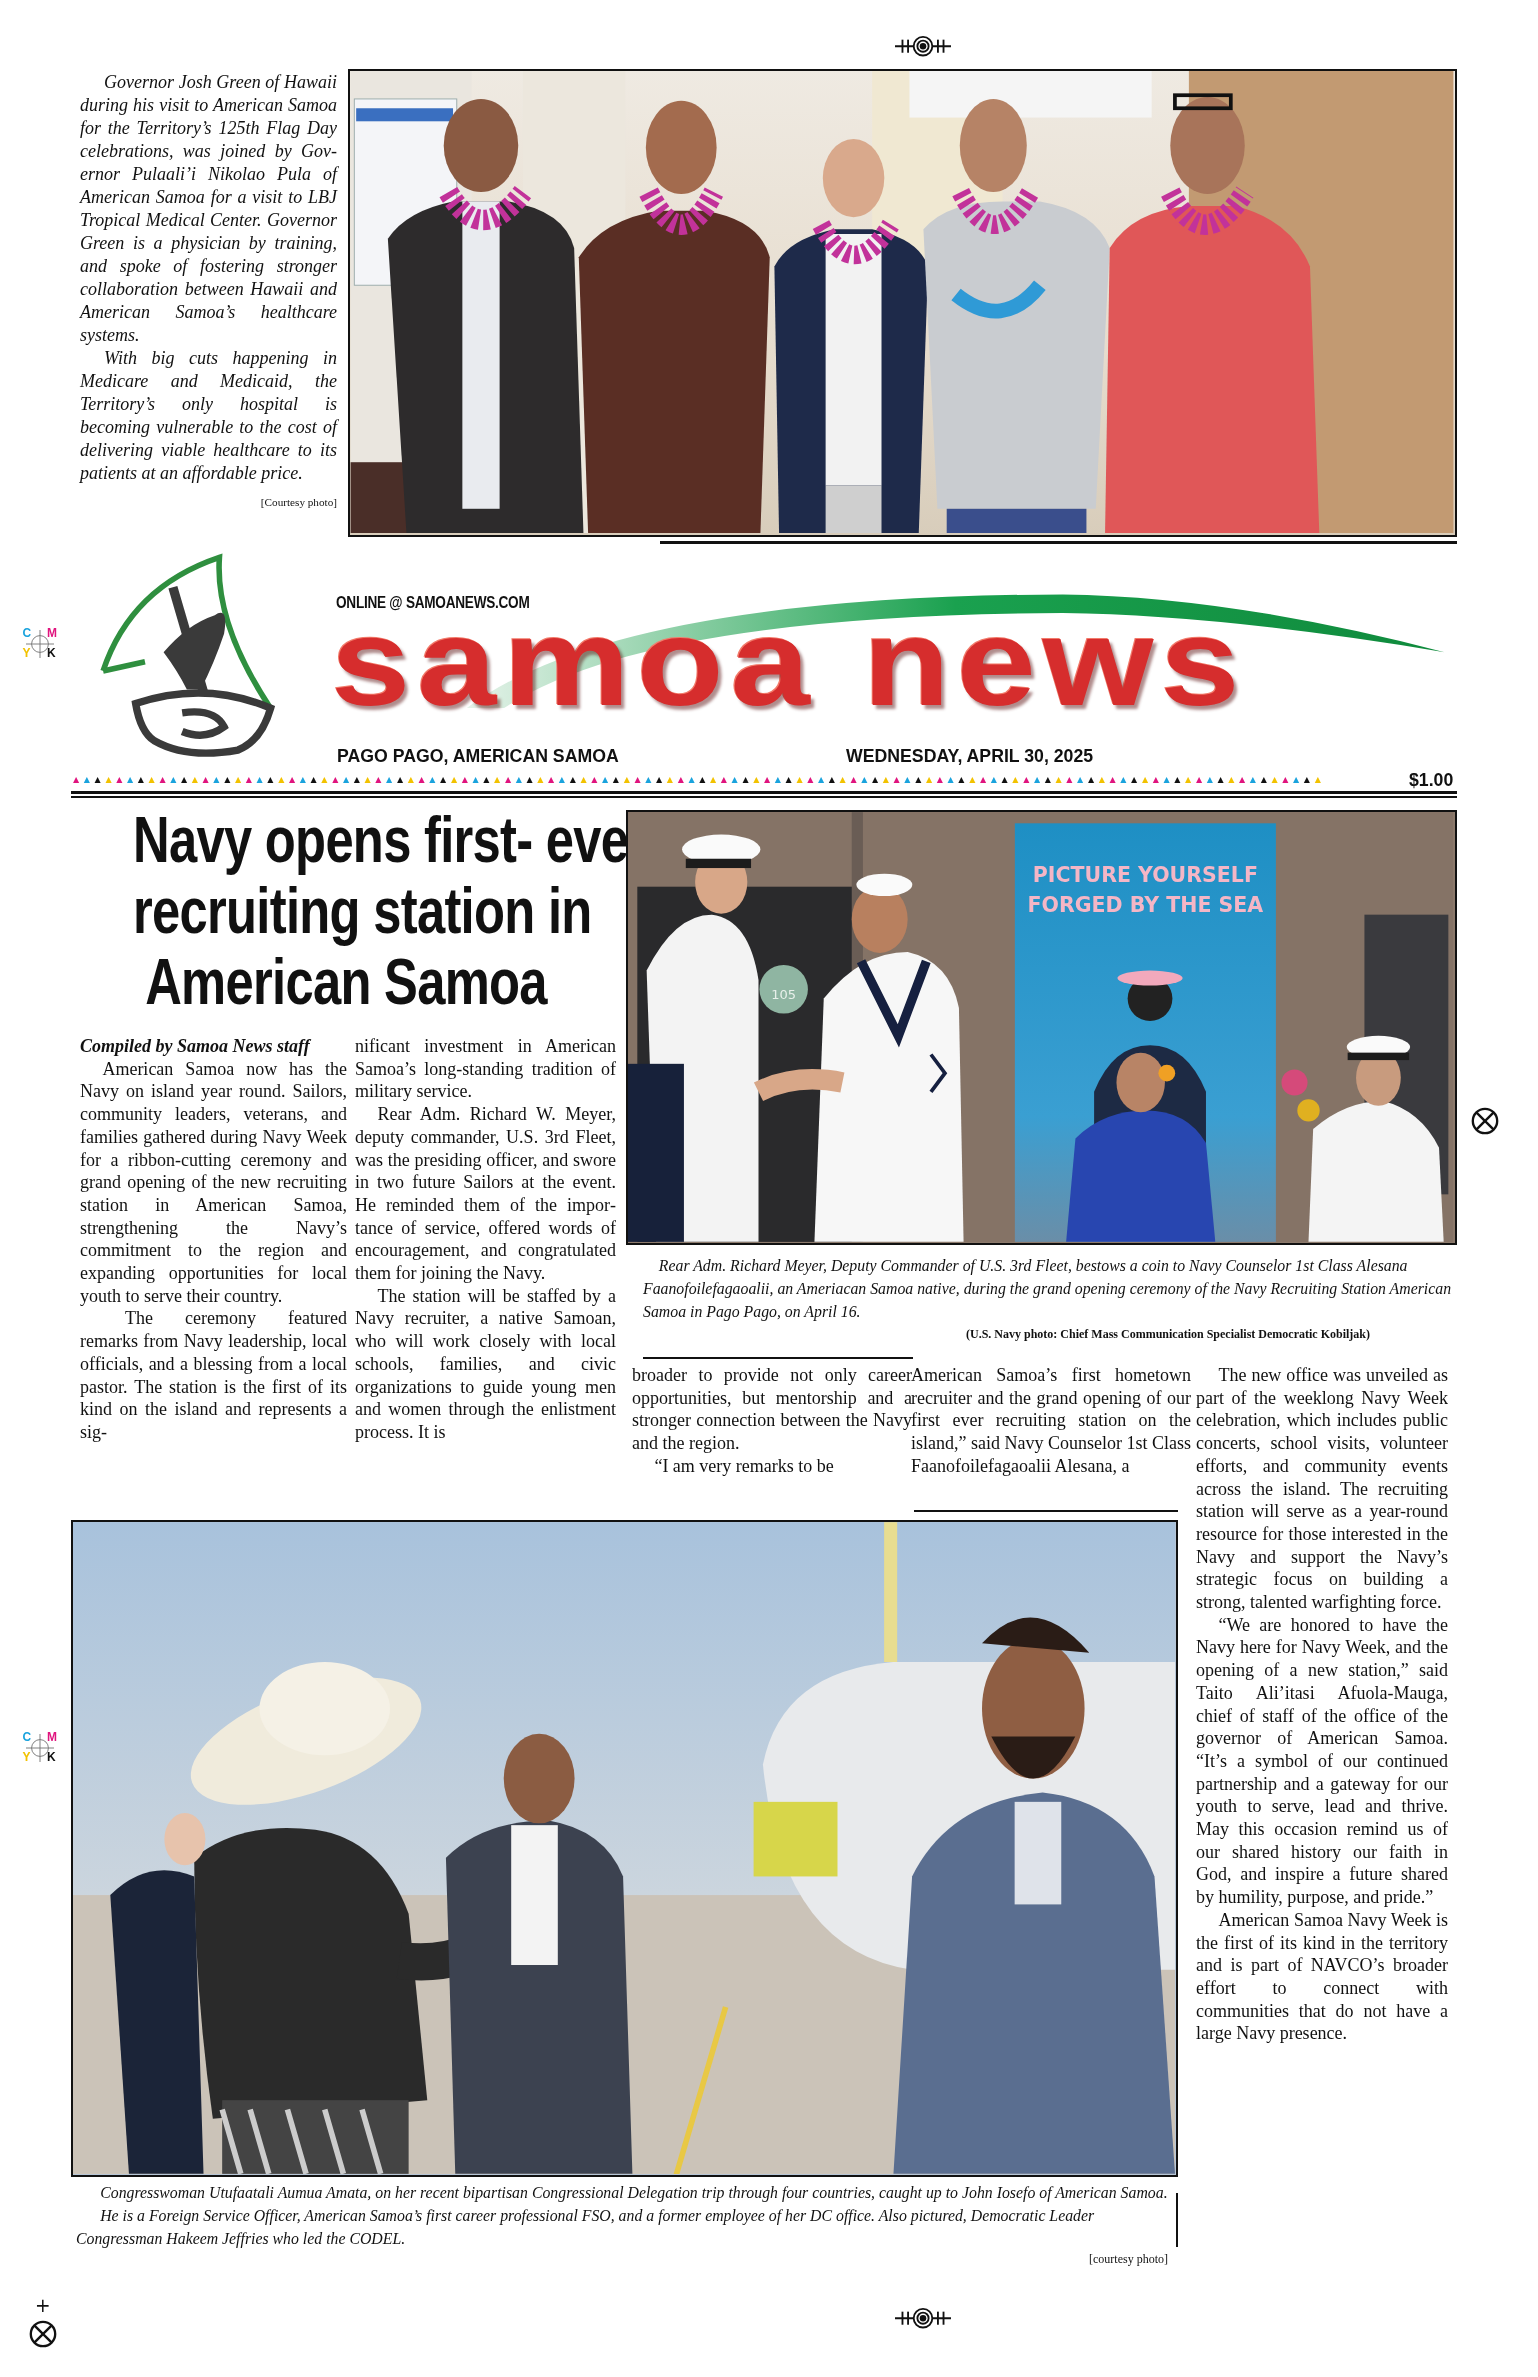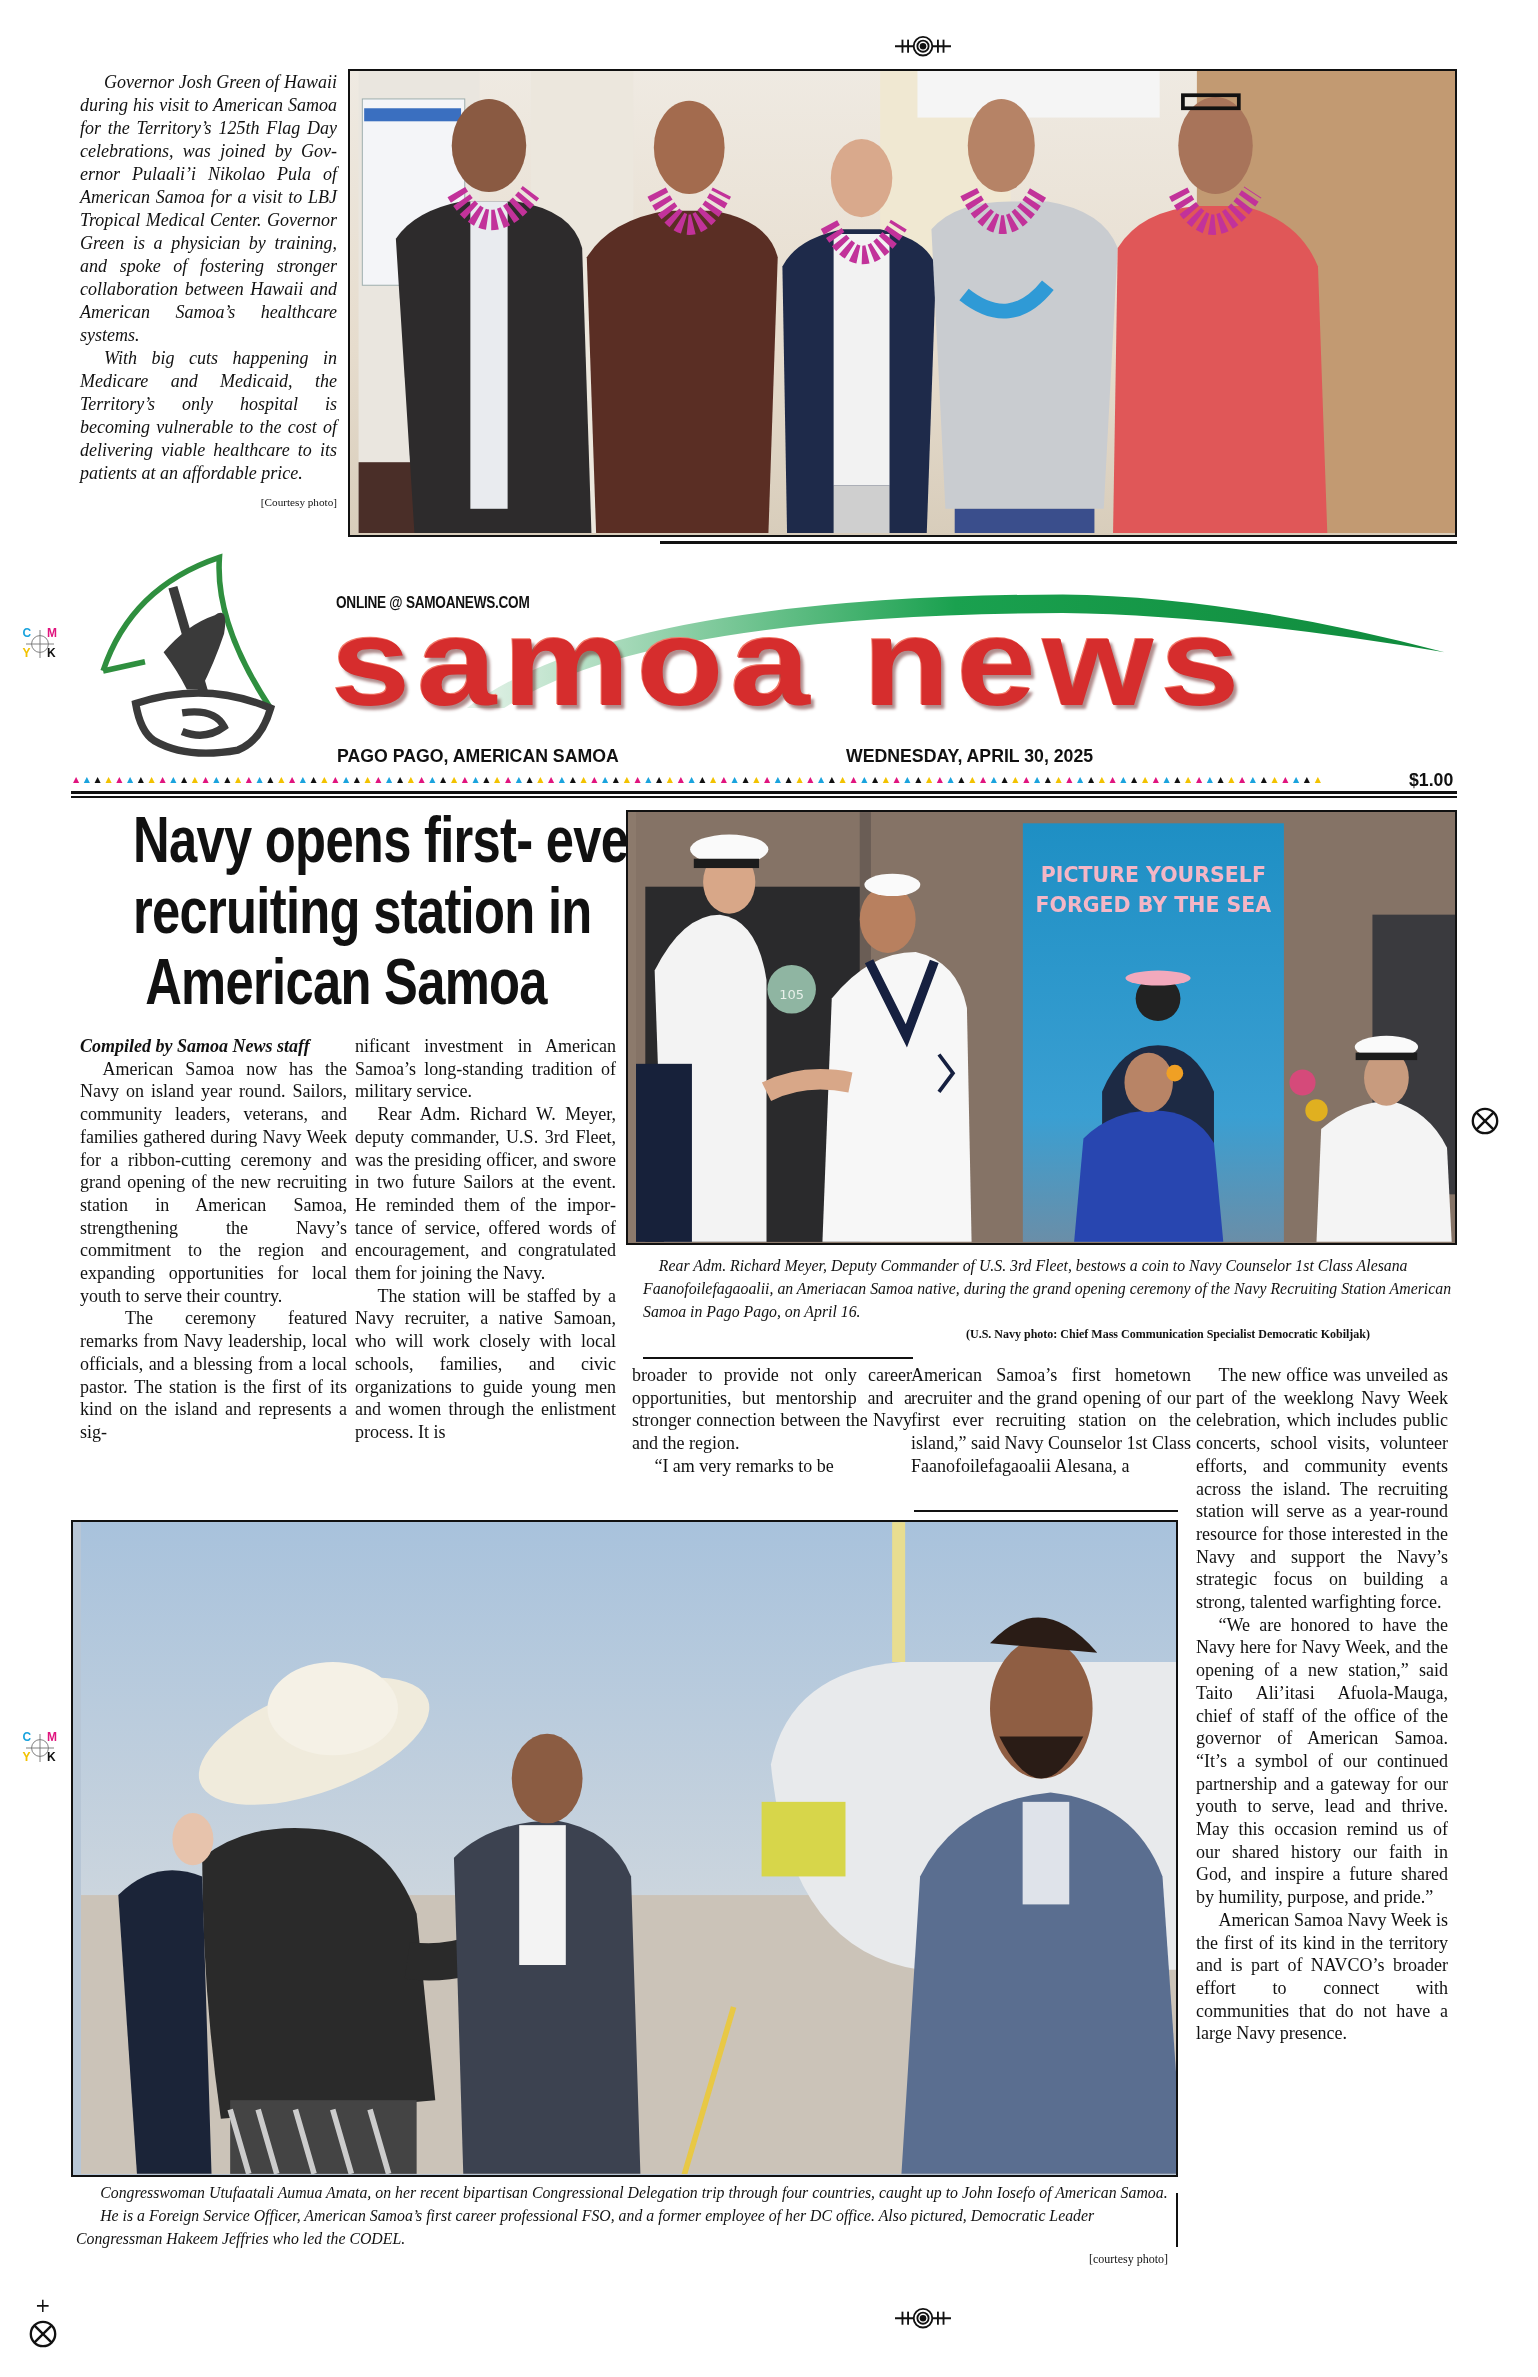--- a/index.html
+++ b/index.html
@@ -20,21 +20,21 @@
   .cmyk .y { position: absolute; left: 5.6px; top: 24px; color: #f2c200; }
   .cmyk .k { position: absolute; left: 30px; top: 24px; color: #111; }
   .cmyk svg { position: absolute; left: 9.3px; top: 7.5px; }
   .cmyk-top { left: 17px; top: 622px; }
   .cmyk-mid { left: 17px; top: 1726px; }
 
   
   .top-caption { left: 80px; top: 71px; width: 257px; font-style: italic; font-size: 18px; line-height: 23px; text-align: justify; }
   .top-caption p { text-indent: 24px; }
   .credit { font-style: normal; font-size: 11.2px; float: right; margin-top: 5.6px; }
-  .photo { border: 2.8px solid #111; overflow: hidden; padding-left: 8px; }
+  .photo { border: 2.8px solid #111; overflow: hidden; }
   .photo-top { left: 348px; top: 69px; width: 1109px; height: 468px; background: linear-gradient(180deg,#efeae2 0%,#e6dccd 60%,#d8cdbb 100%); }
 
   
   .mast-rule-top { left: 660px; top: 541px; width: 797px; height: 2.8px; background: #111; }
   .logo { left: 75px; top: 550px; width: 233px; height: 214px; }
   .online { left: 336px; top: 594px; font-family: "Liberation Sans", sans-serif; font-weight: bold; font-size: 16px; letter-spacing: -0.3px; transform: scaleX(0.85); transform-origin: left; }
   .swoosh { left: 336px; top: 559px; width: 1137px; height: 149px; }
   .wordmark { left: 331px; top: 601px; font-family: "Liberation Sans", sans-serif; font-weight: bold; font-size: 121px; line-height: 121px; color: #d62d2d; letter-spacing: 5.6px; transform: scaleX(1.18) scaleY(1.02); transform-origin: left top; text-shadow: 2.8px 3.7px 2.8px rgba(80,0,0,0.45), -0.9px -0.9px 0 #f27a6a; }
   .dateline { top: 746px; font-family: "Liberation Sans", sans-serif; font-weight: bold; font-size: 17.7px; }
   .loc { left: 337px; }

